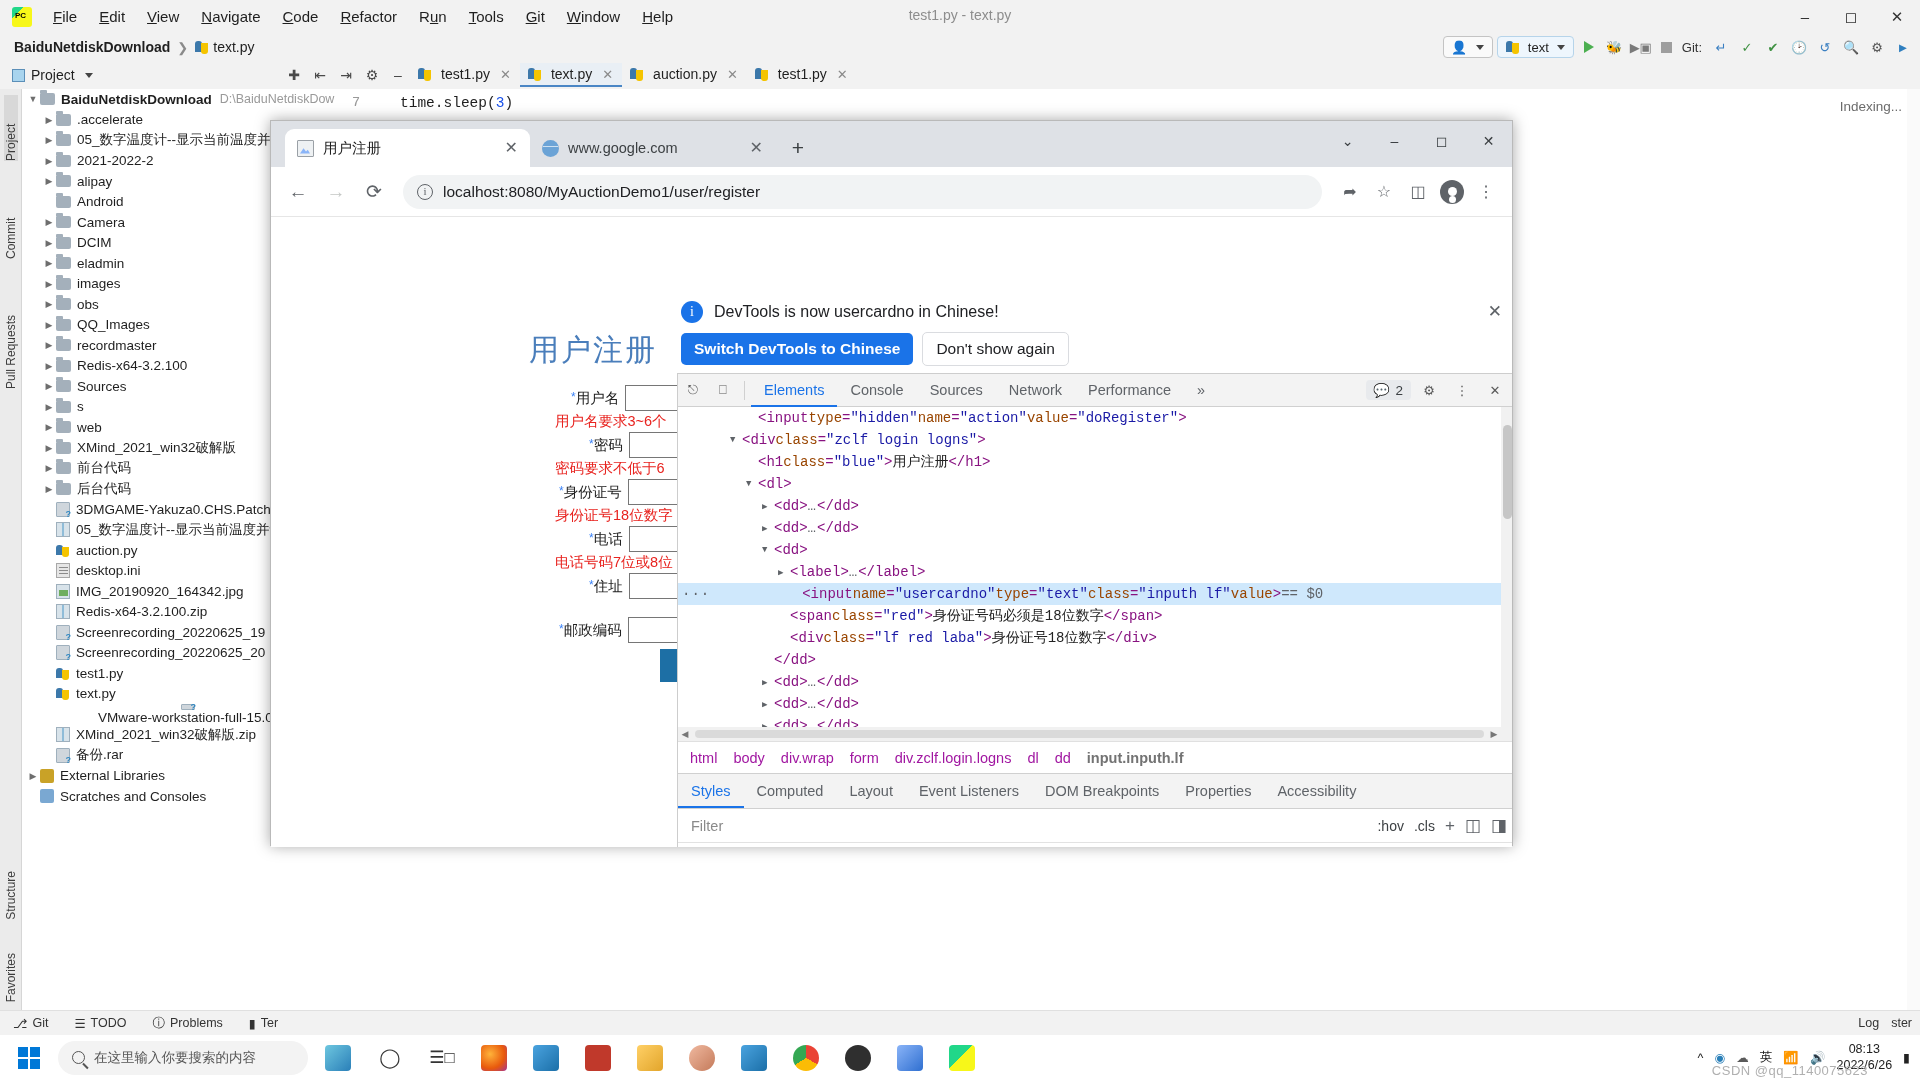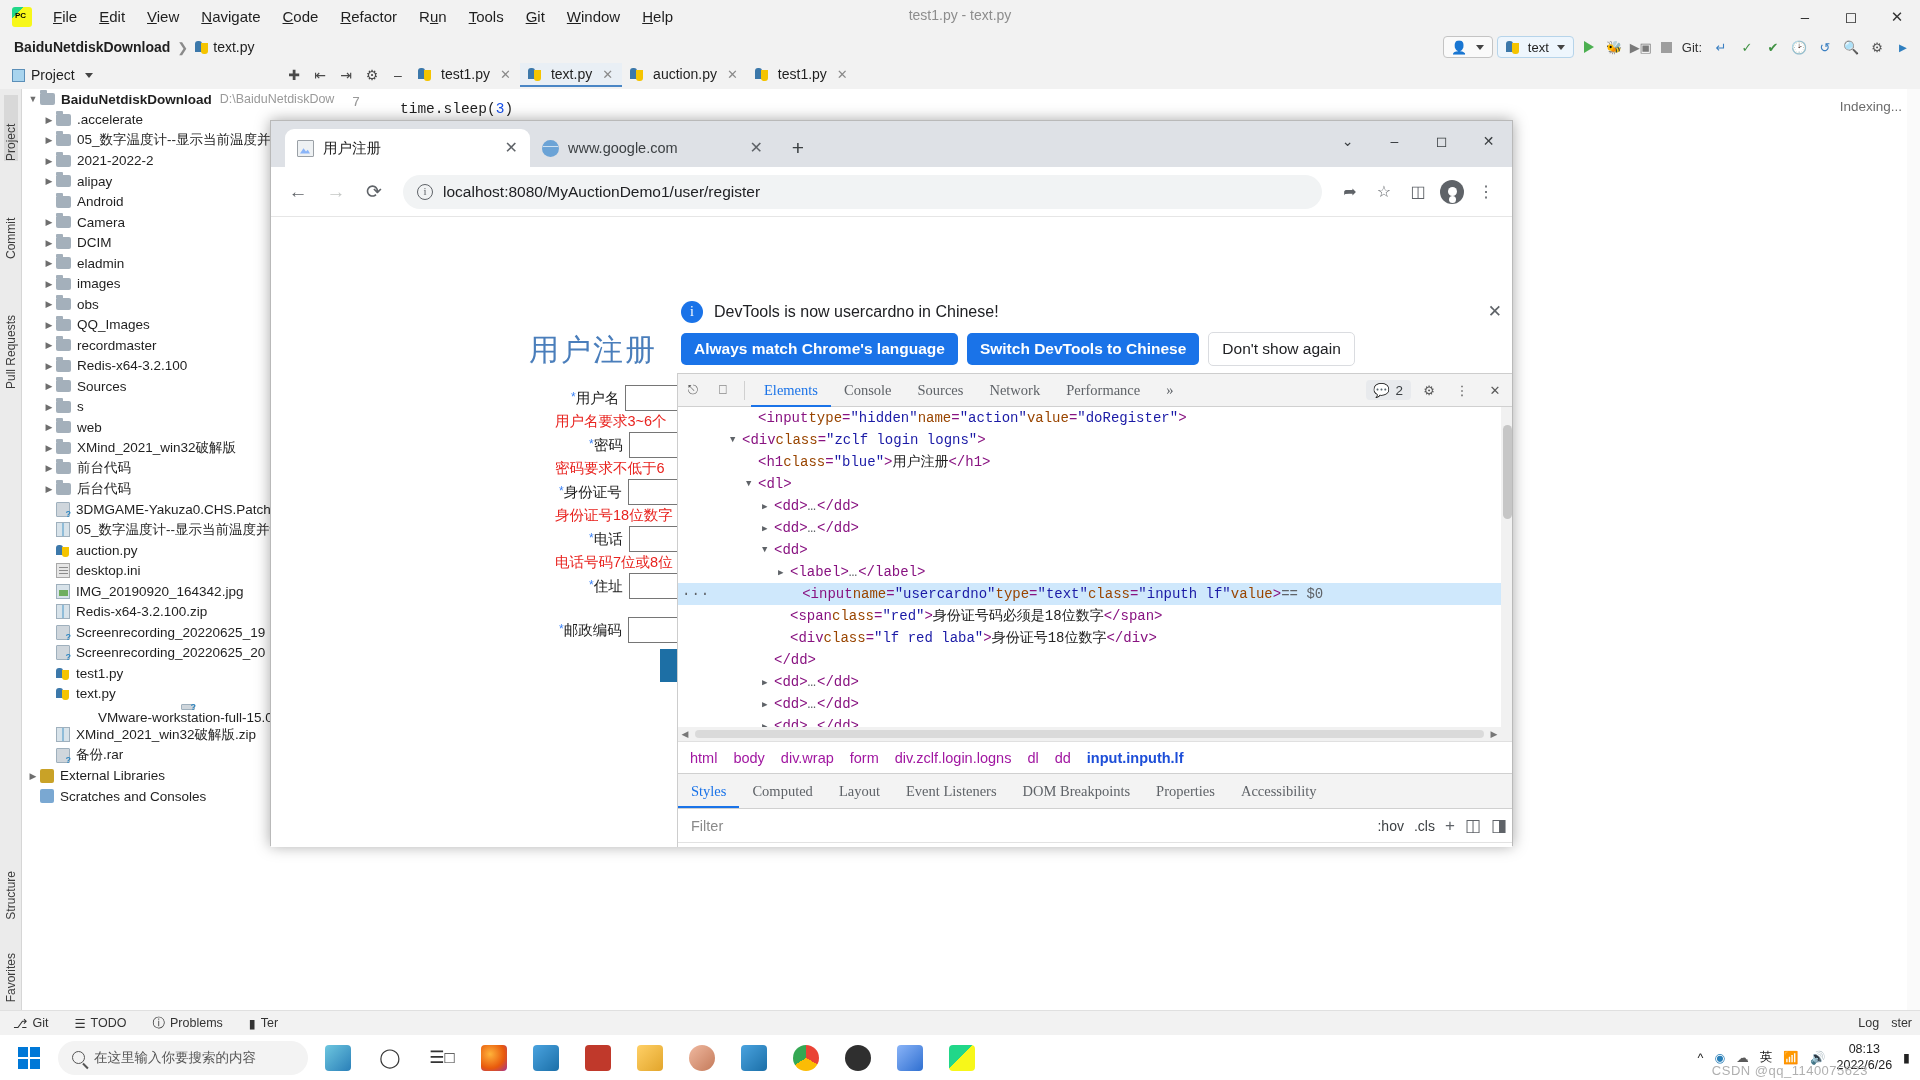--- a/index.html
+++ b/index.html
@@ -73,21 +73,21 @@
   .fico.py::before { content:""; position:absolute; left:0; top:2px; width:7px;height:10px; background:#3c78aa; border-radius:3px 3px 0 0;}
   .fico.py::after { content:""; position:absolute; left:6px; top:4px; width:7px;height:10px; background:#f5c400; border-radius:0 0 3px 3px;}
   .tname { color:#1f1f1f; }
   .tname.bold { font-weight:bold; }
   .tpath { color:#999; margin-left:8px; font-size:12.5px;}
   .lib-ico{width:14px;height:14px;margin-right:6px;background:#c9a227;border-radius:2px;}
   .scratch-ico{width:14px;height:14px;margin-right:6px;background:#7aa8d2;border-radius:2px;}
 
   .pc-editor { position:absolute; left:340px; top:89px; right:0; bottom:25px; background:#ffffff; }
   .gutter-num { position:absolute; left:12px; top:6px; color:#999; font-size:13.5px; font-family:"Liberation Mono", monospace;}
-  .code-line { position:absolute; left:60px; top:12px; font-family:"Liberation Mono", monospace; font-size:14.5px; color:#1f1f1f;}
+  .code-line { position:absolute; left:60px; top:6px; font-family:"Liberation Mono", monospace; font-size:14.5px; color:#1f1f1f;}
   .code-line .num { color:#1750eb; }
   .indexing { position:absolute; right:18px; top:10px; color:#6b6b6b; font-size:13.5px;}
   .pc-editor-rsb { position:absolute; right:0; top:0; width:13px; bottom:0; background:#fafafa; }
 
   .pc-status { position:absolute; left:0; bottom:0; width:1920px; height:25px; background:#f2f2f2; display:flex; align-items:center; font-size:12.5px; color:#333; border-top:1px solid #e0e0e0;}
   .st-item { display:flex;align-items:center;gap:5px; padding:0 13px; }
   .st-right { position:absolute; right:8px; display:flex; align-items:center; gap:12px;}
 
   
   .chrome { position:absolute; left:270px; top:120px; width:1243px; height:726px; background:#ffffff; box-shadow:0 0 14px rgba(0,0,0,.35); border:1px solid #b9b9b9;}
@@ -135,21 +135,21 @@
   .dtb-row2 { display:flex; align-items:center; gap:9px; padding-left:4px;}
   .btn-blue { background:#1a73e8;color:#fff;border-radius:5px;padding:7px 13px;font-size:15.5px;font-weight:bold;}
   .btn-plain { background:#fff;border:1px solid #dadce0;border-radius:5px;padding:7px 13px;font-size:15.5px;color:#202124;}
   .banner-x { position:absolute; right:10px; top:4px; font-size:17px; color:#5f6368;}
 
   
   .devtools { position:absolute; left:406px; top:156px; width:837px; height:474px; background:#fff; border-left:1px solid #cdcdcd; border-top:1px solid #cdcdcd;}
   .dt-tabs { height:33px; background:#f3f3f3; display:flex; align-items:center; border-bottom:1px solid #d0d0d0; position:relative;}
   .dt-ic { width:30px;height:30px;display:flex;align-items:center;justify-content:center;color:#5a5a5a;}
   .sep-v { width:1px;height:19px;background:#d0d0d0;margin:0 6px;}
-  .dt-tab { padding:0 13px; height:33px; display:flex;align-items:center;font-size:14.5px;color:#5f6368;font-family:Liberation Serif, serif;}
+  .dt-tab { padding:0 13px; height:33px; display:flex;align-items:center;font-size:14.5px;color:#5f6368;}
   .dt-tab.active { color:#1a73e8; box-shadow: inset 0 -2px 0 #1a73e8;}
   .dt-right { position:absolute;right:4px; display:flex;align-items:center;gap:3px;}
   .msg-badge { display:flex;align-items:center;gap:5px;background:#e8eaed;border-radius:4px;padding:2px 8px;font-size:13.5px;color:#3c4043;}
 
   .dt-dom { position:absolute; left:0; top:33px; width:837px; height:320px; background:#fff; font-family:"Liberation Mono", monospace; font-size:14px; overflow:hidden;}
   .dl-row { height:22px; display:flex; align-items:center; white-space:nowrap; padding-left:4px;}
   .dl-row.sel { background:#cfe8fc; }
   .tri { color:#5f6368; font-size:9px; width:12px; display:inline-block; }
   .tag { color:#881280; }
   .attrn { color:#994500; }
@@ -158,21 +158,21 @@
   .dollar { color:#5f6368; }
   .dots { color:#5f6368; letter-spacing:1px; }
 
   .dt-hscroll { position:absolute; left:0; top:353px; width:823px; height:14px; background:#f1f1f1; display:flex; align-items:center; justify-content:space-between;}
   .hs-arrow { width:14px;text-align:center;font-size:9px;color:#777;}
   .hs-thumb { flex:1; height:8px; background:#dadada; border-radius:4px; margin:0 3px;}
   .dt-vscroll { position:absolute; right:0; top:33px; width:13px; height:334px; background:#f1f1f1;}
   .vs-thumb { position:absolute; left:2px; top:18px; width:9px; height:94px; background:#c6c6c6; border-radius:5px;}
 
   .dt-crumb { position:absolute; left:0; top:367px; width:837px; height:32px; background:#fff; border-top:1px solid #e0e0e0; display:flex; align-items:center; padding-left:12px; gap:16px; font-size:14.5px; color:#a117a1;}
-  .dt-crumb .last { color:#1d4ed8; font-weight:bold;text-align:center; }
+  .dt-crumb .last { color:#737373; font-weight:bold;text-align:center; }
 
   .dt-sub { position:absolute; left:0; top:399px; width:837px; height:36px; background:#f3f3f3; display:flex; align-items:center; border-top:1px solid #d0d0d0; border-bottom:1px solid #d0d0d0;}
   .dt-sub .dt-tab { font-size:14.5px; }
 
   .dt-filter { position:absolute; left:0; top:435px; width:837px; height:34px; background:#fff; display:flex; align-items:center; border-bottom:1px solid #e2e2e2;}
   .filter-in { flex:1; padding-left:13px; font-size:14.5px; color:#8a8a8a;}
   .hov-cls { display:flex;align-items:center;gap:10px; padding-right:8px; font-size:14px; color:#3c4043;}
   .plus-i{font-size:17px;color:#5f6368;}
 
   .dt-styles { position:absolute; left:0; top:469px; width:837px; height:56px; background:#fff; font-family:"Liberation Mono", monospace; font-size:14px; padding:6px 0 0 8px; color:#222;}
@@ -617,21 +617,20 @@
 
         <div class="subbtn"></div>
       </div>
 
       <div class="devtools-banner">
         <div class="dtb-row1">
           <span class="dtb-info">i</span>
           <span class="dtb-txt">DevTools is now usercardno in Chinese!</span>
         </div>
         <div class="dtb-row2">
-          <div class="btn-blue">Always match Chrome's language</div>
           <div class="btn-blue">Switch DevTools to Chinese</div>
           <div class="btn-plain">Don't show again</div>
         </div>
         <div class="banner-x">✕</div>
       </div>
 
       <div class="devtools">
 
         <div class="dt-tabs">
           <div class="dt-ic">⎋</div>

